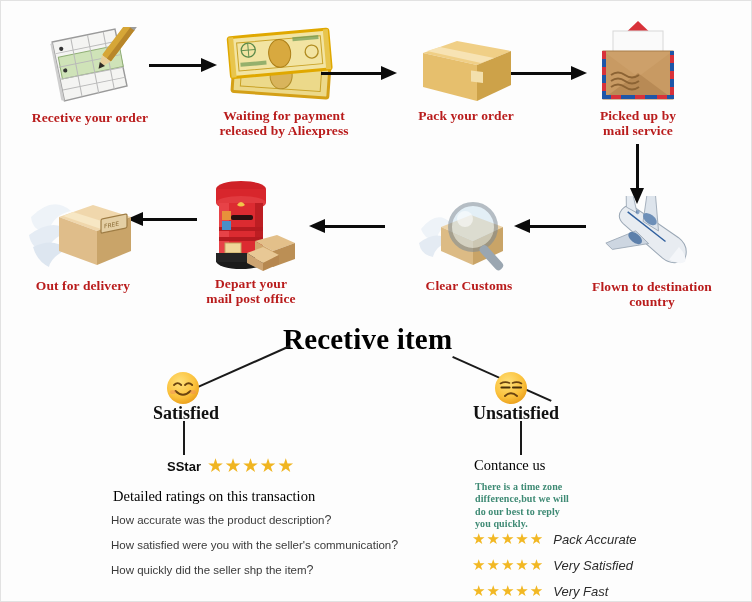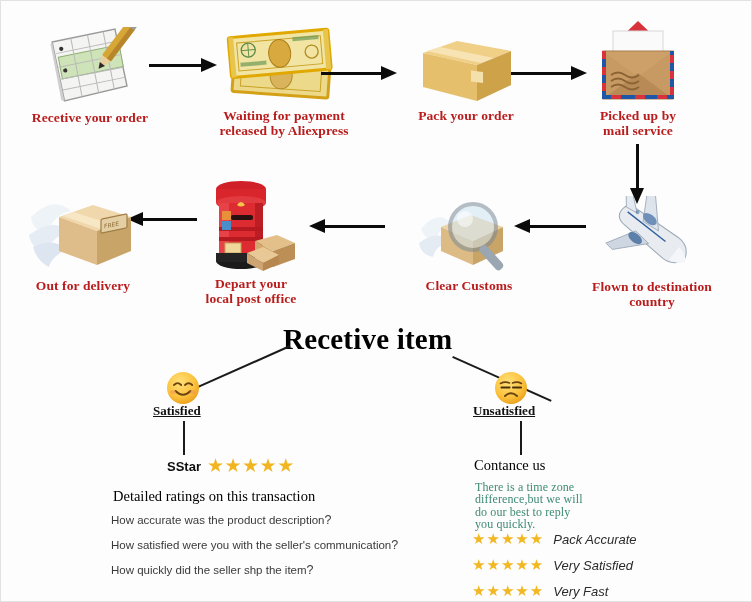--- a/index.html
+++ b/index.html
@@ -39,38 +39,38 @@
       border-top:16px solid #0b0b0b;}
   
   .title{
     position:absolute;font-family:"Liberation Serif",serif;
     font-weight:bold;font-size:29px;color:#000;letter-spacing:.2px;
   }
   .leg{position:absolute;background:#1a1a1a;height:1.6px;transform-origin:0 0;}
   .vline{position:absolute;width:1.6px;background:#1a1a1a;}
   .face-label{
     position:absolute;font-family:"Liberation Serif",serif;
-    font-weight:bold;font-size:13px;color:#111;text-align:left;text-decoration:underline;
+    font-weight:bold;font-size:18px;color:#111;text-align:right;
   }
   .sect-h{
     position:absolute;font-family:"Liberation Serif",serif;
     font-weight:normal;font-size:14.5px;color:#000000;
   }
   .sstar{
     position:absolute;font-family:"Liberation Sans",sans-serif;
     font-weight:bold;font-size:13px;color:#0d0d0d;
   }
   .q{
     position:absolute;font-family:"Liberation Sans",sans-serif;
     font-size:11.5px;color:#3a3a3a;white-space:nowrap;
   }
   .q .qm{font-size:12.5px;}
   .green{
     position:absolute;font-family:"Liberation Serif",serif;
-    font-weight:normal;font-size:12px;line-height:12.4px;
+    font-weight:bold;font-size:10px;line-height:12.4px;
     color:#3e8a74;white-space:pre-line;letter-spacing:.1px;
   }
   .stars{position:absolute;white-space:nowrap;line-height:1;}
   .stars .s{color:#f0b521;font-size:19px;letter-spacing:.5px;
      font-family:"DejaVu Sans",sans-serif;}
   .rate-row{position:absolute;display:flex;align-items:center;gap:9px;}
   .rate-row .s{color:#f2b824;font-size:15px;letter-spacing:1px;
      font-family:"DejaVu Sans",sans-serif;line-height:1;}
   .rate-row .lbl{
      font-family:"Liberation Sans",sans-serif;font-style:italic;
@@ -256,21 +256,21 @@
       <ellipse cx="46" cy="86" rx="25" ry="8" fill="#1b1b1b"></ellipse>
       <rect x="21" y="78" width="50" height="9" fill="#242424"></rect>
       <path d="M60 66 L82 60 L100 68 L78 76 Z" fill="#e3c08a"></path>
       <path d="M60 66 L78 76 L78 92 L60 84 Z" fill="#d2a86e"></path>
       <path d="M78 76 L100 68 L100 84 L78 92 Z" fill="#bb8f55"></path>
       <path d="M52 78 L68 72 L84 80 L68 88 Z" fill="#e8c895"></path>
       <path d="M52 78 L68 88 L68 96 L52 88 Z" fill="#cda472"></path>
       <path d="M68 88 L84 80 L84 89 L68 96 Z" fill="#b6874f"></path>
     </svg>
     <div class="cap">Depart your
-local post office</div>
+mail post office</div>
   </div>
 
   <div class="arrow-h left" style="left:126px;top:211px;width:70px;">
     <div class="shaft" style="left:14px;width:56px;"></div>
       <div class="head"></div>
   </div>
 
   <div class="node" style="left:6px;top:190px;width:152px;">
     <svg class="art" width="112" height="84" viewBox="0 0 112 84">
       <path d="M4 26 q22 -22 40 -6 q-18 4 -22 20 q-16 2 -18 -14 Z" fill="#eef3f8"></path>

